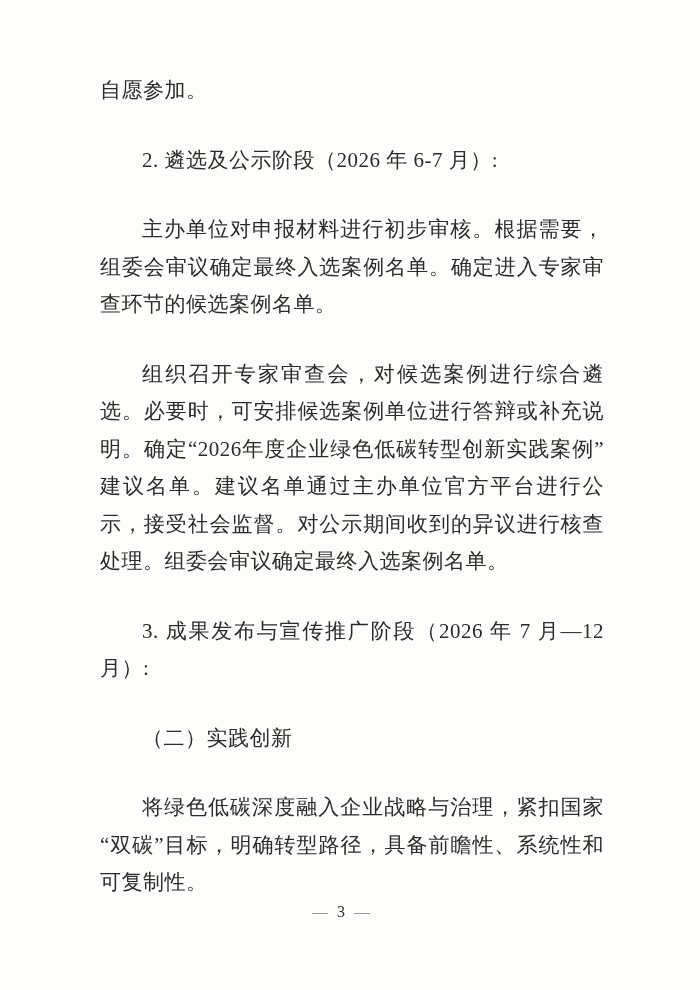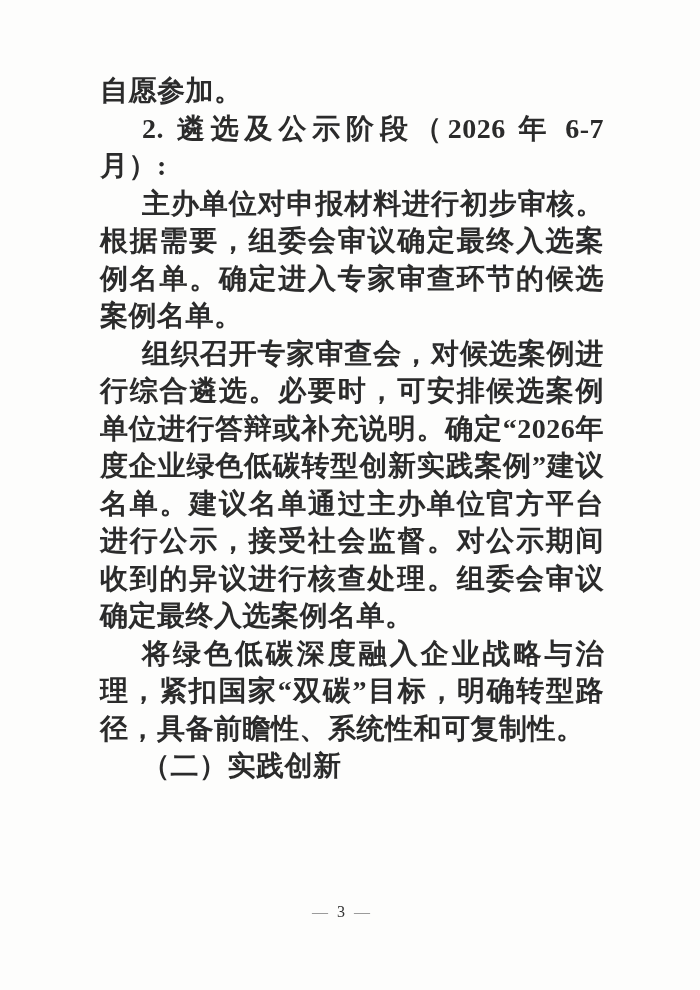--- a/index.html
+++ b/index.html
@@ -17,30 +17,30 @@
     color: #2b2b2b;
   }
   .body-text {
     position: absolute;
     left: 100px;
     top: 72px;
     width: 504px;
   }
   .body-text p {
     margin: 0;
-    font-size: 28px;
+    font-size: 21px;
     line-height: 37.5px;
     letter-spacing: 0.5px;
     text-align: justify;
     text-justify: inter-ideograph;
     word-break: break-all;
-    font-weight: bold;
   }
   .body-text p.indent {
     text-indent: 42px;
+    margin-top: 32px;
   }
   .footer {
     position: absolute;
     left: 0;
     top: 900px;
     width: 700px;
     text-align: center;
     font-size: 16px;
     line-height: 24px;
     transform: translateX(-9px);
@@ -56,19 +56,20 @@
 </style>
 </head>
 <body>
 
 <div class="page">
   <div class="body-text" id="paragraphs">
       <p>自愿参加。</p>
       <p class="indent">2. 遴选及公示阶段（2026 年 6-7 月）:</p>
       <p class="indent">主办单位对申报材料进行初步审核。根据需要，组委会审议确定最终入选案例名单。确定进入专家审查环节的候选案例名单。</p>
       <p class="indent">组织召开专家审查会，对候选案例进行综合遴选。必要时，可安排候选案例单位进行答辩或补充说明。确定“2026年度企业绿色低碳转型创新实践案例”建议名单。建议名单通过主办单位官方平台进行公示，接受社会监督。对公示期间收到的异议进行核查处理。组委会审议确定最终入选案例名单。</p>
+      <p class="indent">3. 成果发布与宣传推广阶段（2026 年 7 月—12 月）:</p>
+      <p class="indent">（二）实践创新</p>
       <p class="indent">将绿色低碳深度融入企业战略与治理，紧扣国家“双碳”目标，明确转型路径，具备前瞻性、系统性和可复制性。</p>
-      <p class="indent">（二）实践创新</p>
     </div>
   <div class="footer">
     <span class="dash">—</span><span class="num">3</span><span class="dash">—</span>
   </div>
 </div>
 
 </body></html>

